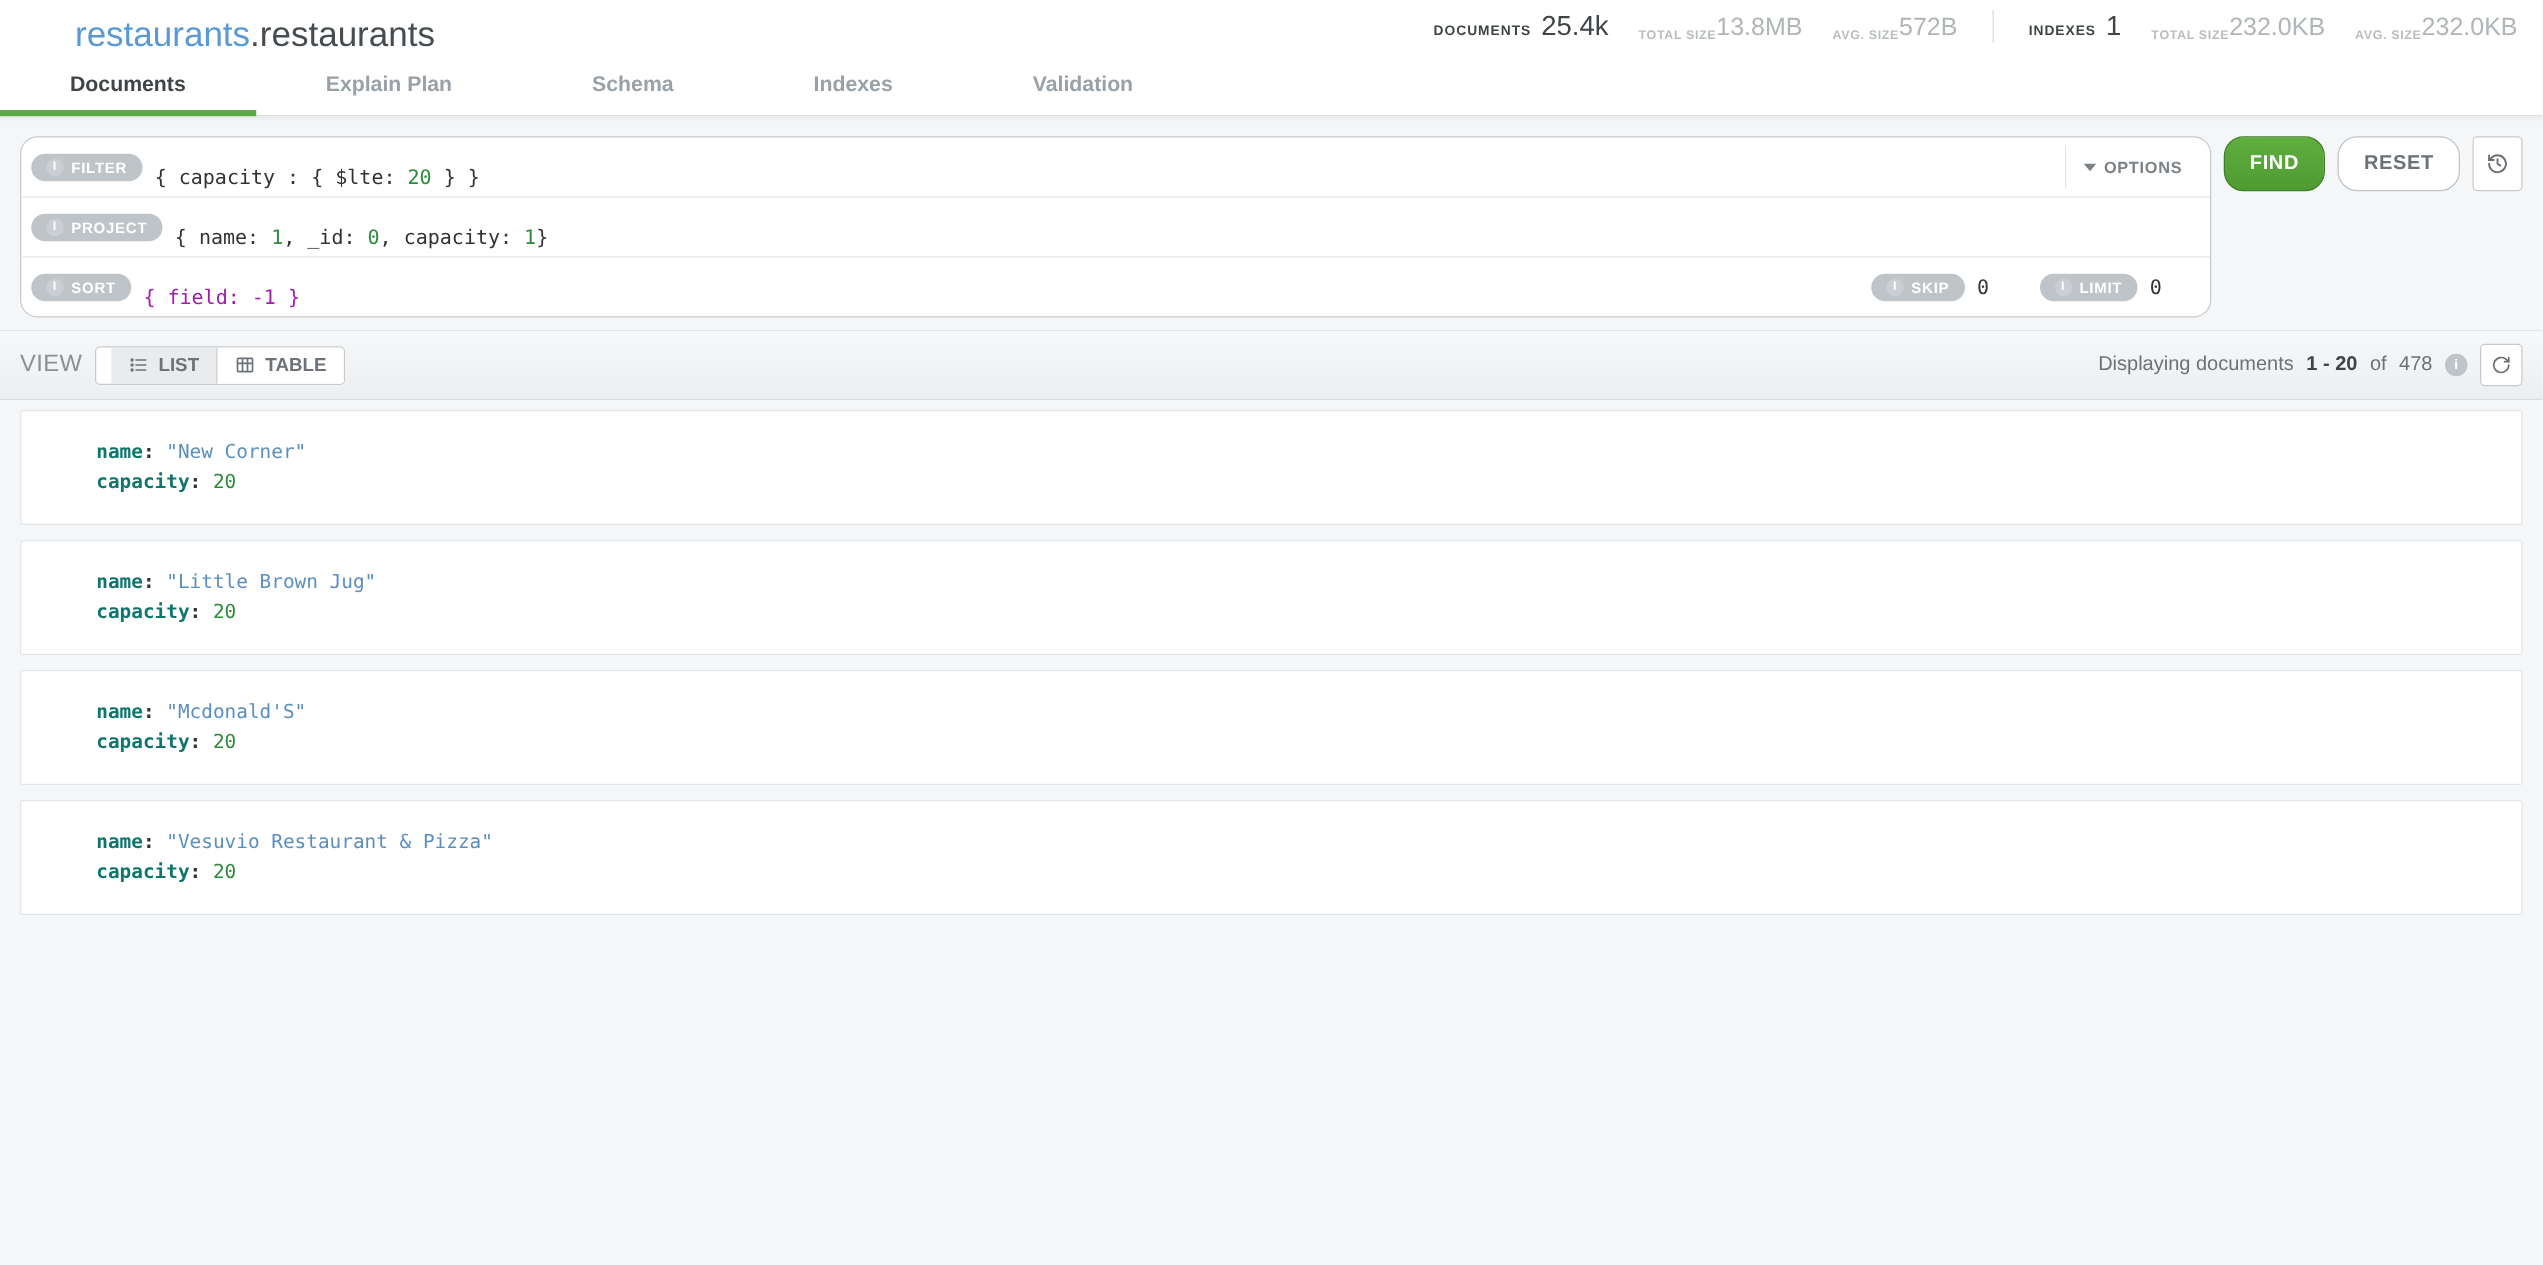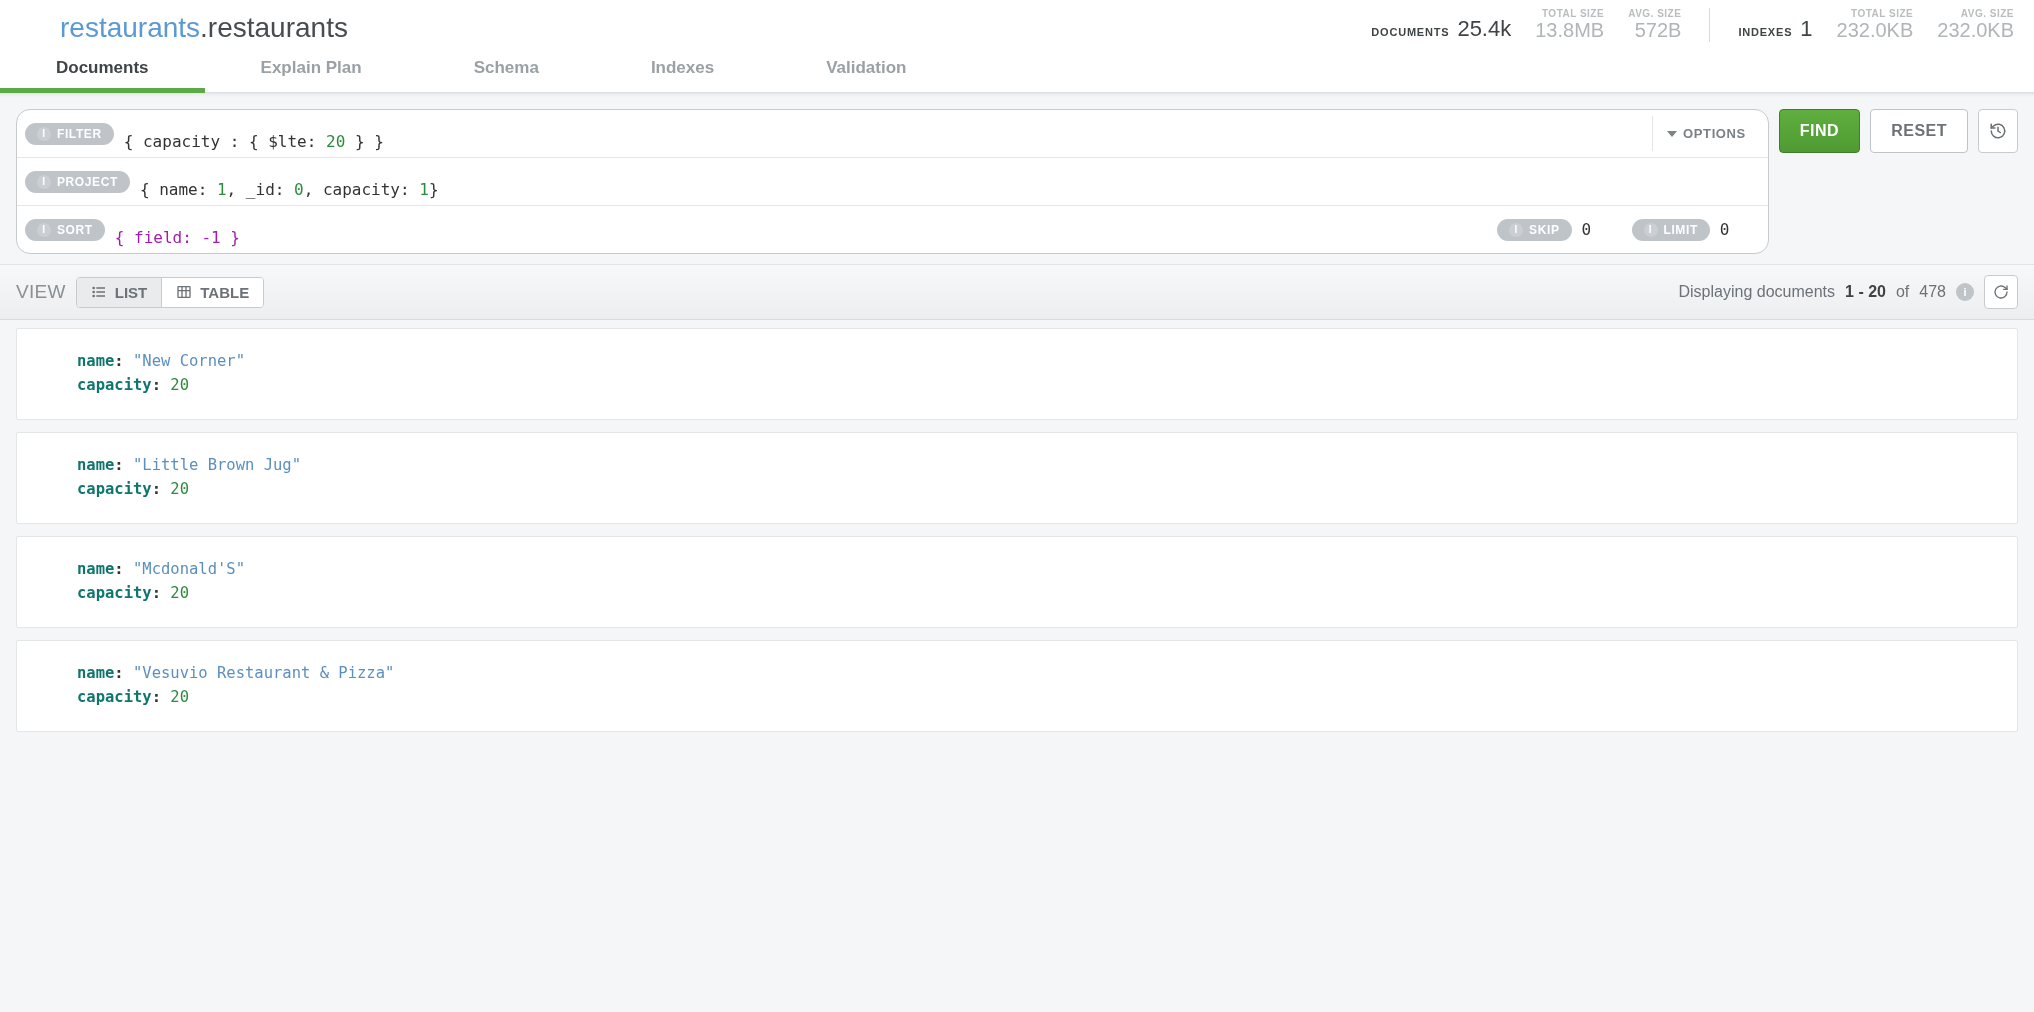--- a/index.html
+++ b/index.html
@@ -27,21 +27,21 @@
     margin-left: 40px;
   }
   .ns-title .db { color: #5b99d4; }
   .stats {
     display: flex;
     align-items: flex-end;
     gap: 24px;
   }
   .stat-sep { width:1px; background:#d7dbde; align-self:stretch; margin: 0 4px;}
   .stat {
-    display: flex; flex-direction: column; align-items: flex-end; text-align: center;
+    display: flex; flex-direction: row; align-items: flex-end; text-align: center;
   }
   .stat-label {
     font-size: 10px; letter-spacing: 0.5px; font-weight:700;
     color: #b9bdbf; text-transform: uppercase;
   }
   .stat-main {
     display:flex; align-items: baseline; gap:8px;
   }
   .stat-main .lbl {
     font-size: 11px; letter-spacing: 0.8px; font-weight:700;
@@ -130,21 +130,21 @@
     font-family:"Menlo","Consolas",monospace; font-size:16px; color:#333;
     min-width:40px;
   }
   .options-btn {
     border-left:1px solid #e3e6e9;
     padding:6px 14px; align-self:stretch; display:flex; align-items:center;
     gap:6px; color:#7b8185; font-weight:700; font-size:13px; letter-spacing:0.6px;
     cursor:pointer;
   }
   .btn {
-    border:1px solid #bfc4c8; border-radius:4px; background:#fff;
+    border:1px solid #bfc4c8; border-radius:16px; background:#fff;
     padding: 12px 20px; font-size:16px; font-weight:700; letter-spacing:0.5px;
     color:#6c7277; cursor:pointer;
   }
   .btn.find {
     background: linear-gradient(#5fae3e,#4f9b33);
     border-color:#3f7f28; color:#fff;
   }
   .icon-btn {
     border:1px solid #c7cbce; border-radius:4px; background:#fff;
     width:40px; height:44px; display:flex;align-items:center;justify-content:center;
@@ -158,20 +158,21 @@
     display:flex; justify-content:space-between; align-items:center;
     padding: 10px 16px;
     border-bottom:1px solid #d9dcdf;
     background: linear-gradient(#f7f8f9,#eceeef);
   }
   .view-group { display:flex; align-items:center; gap:10px; }
   .view-label { font-size:19px; color:#8a9094; font-weight:500; letter-spacing:0.3px;}
   .seg {
     display:flex; border:1px solid #c7cbce; border-radius:4px; overflow:hidden;
     background:#fff;
+    padding-left:12px;
   }
   .seg-btn {
     display:flex; align-items:center; gap:8px;
     padding:6px 14px; font-size:15px; font-weight:700; color:#6c7277;
     cursor:pointer; background:#fff;
   }
   .seg-btn + .seg-btn { border-left:1px solid #c7cbce; }
   .seg-btn.active { background:#e9ebec; }
   .pager {
     display:flex; align-items:center; gap:10px; color:#6c7277; font-size:16px;text-align:right;

